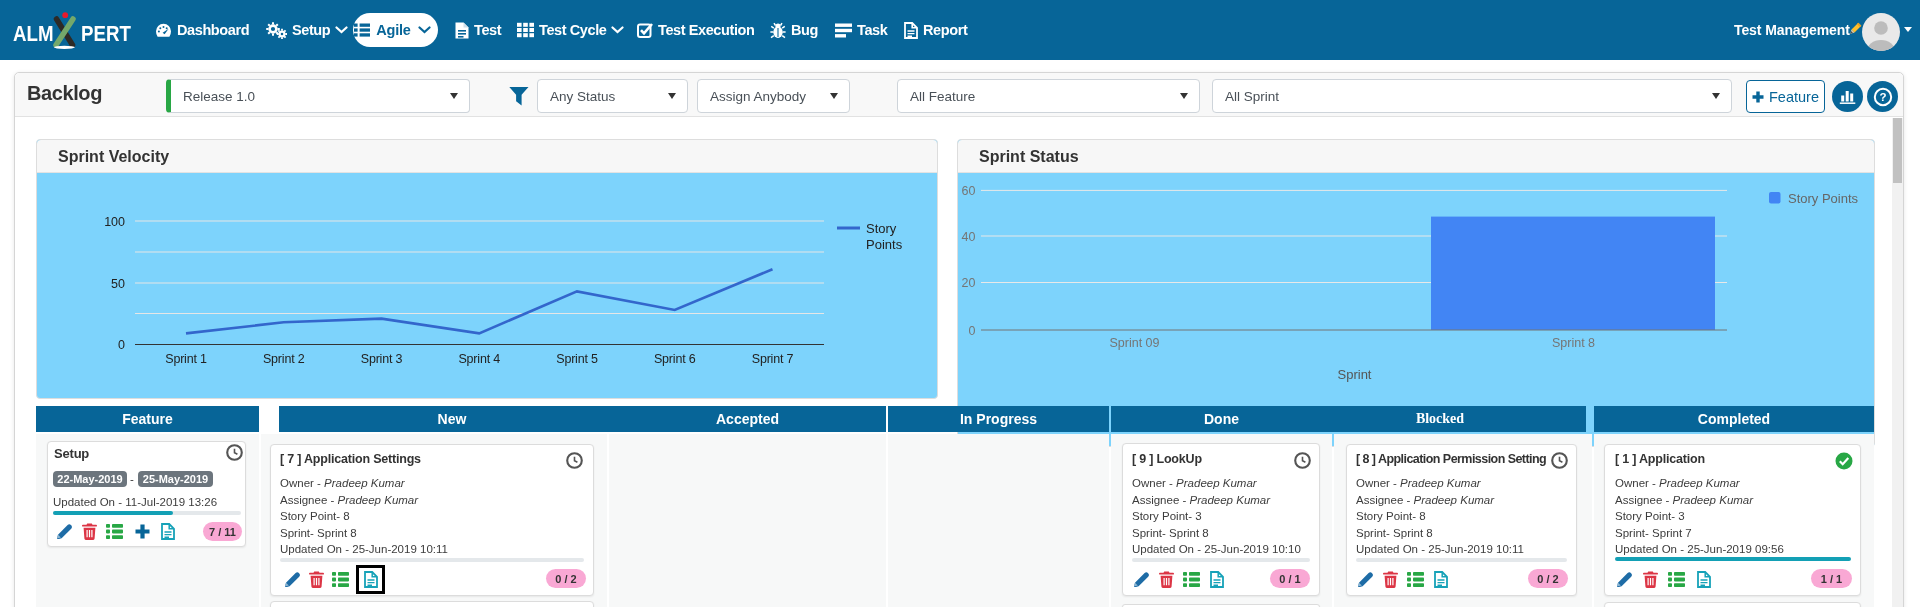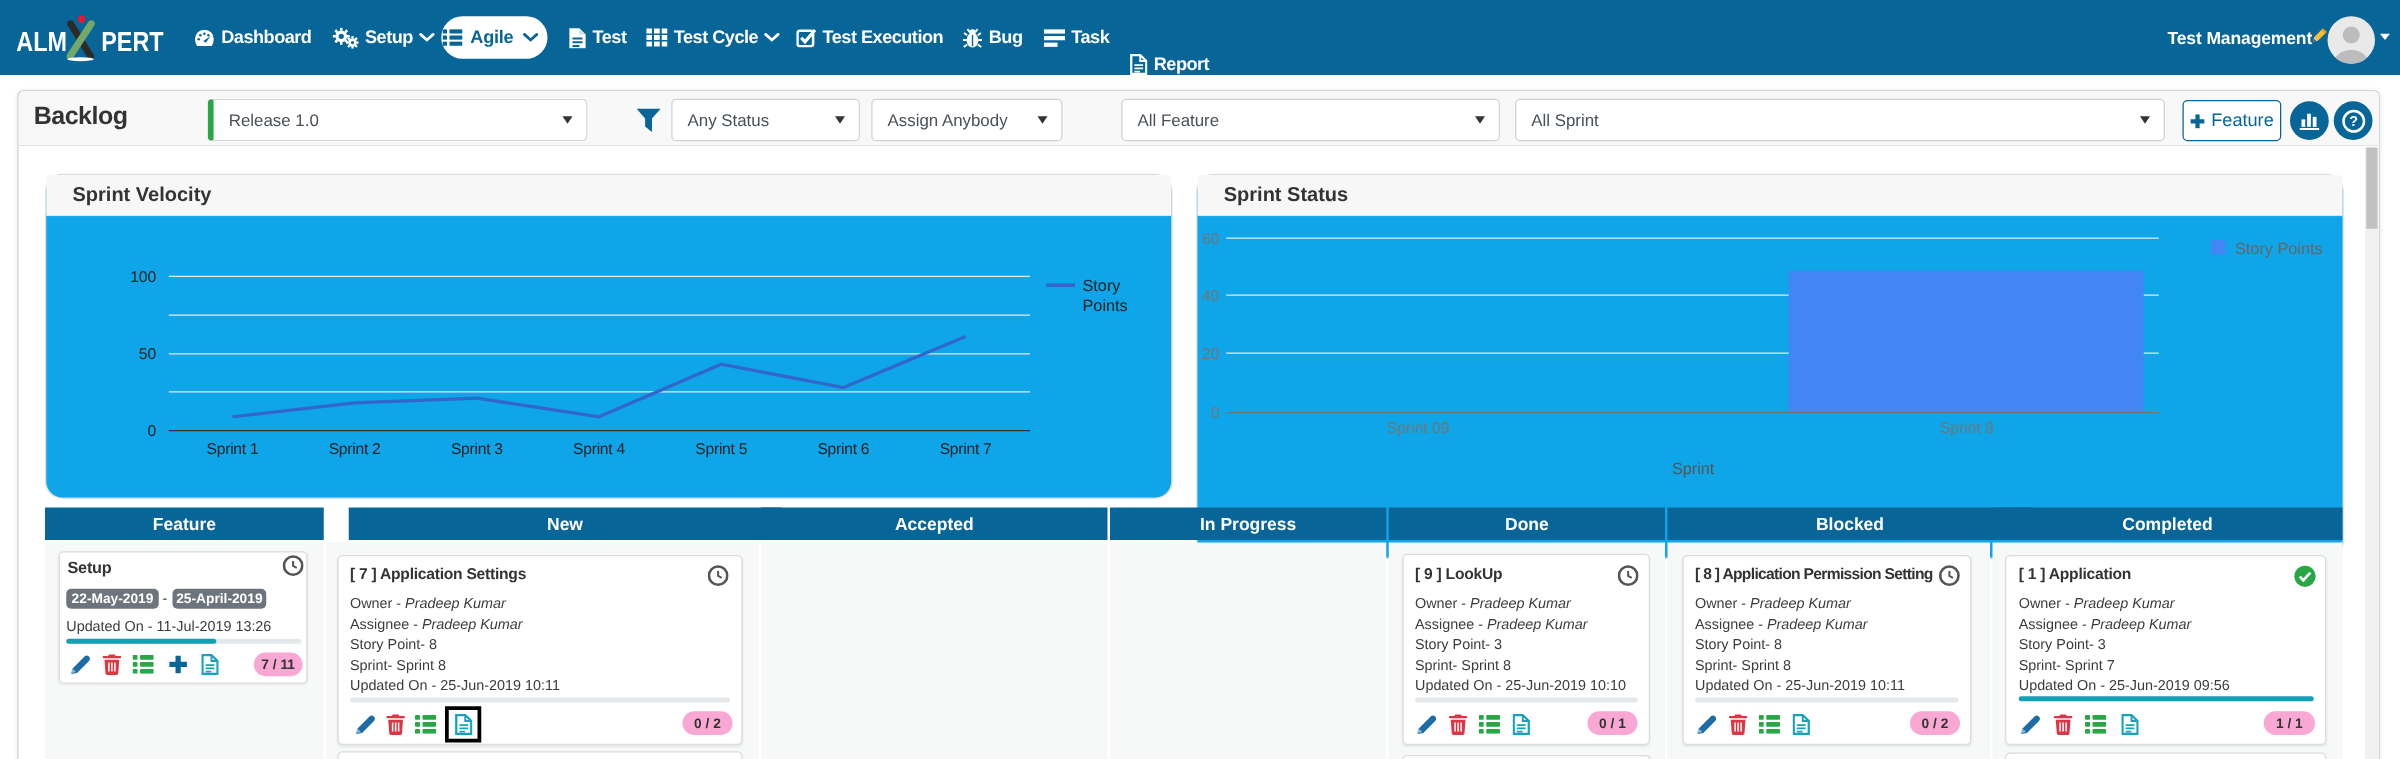--- a/index.html
+++ b/index.html
@@ -33,21 +33,21 @@
 .sel .arr { position:absolute; right:11px; top:13px; width:0; height:0;
   border-left:4.5px solid transparent; border-right:4.5px solid transparent; border-top:6.5px solid #333; }
 
 #btn-feature { position:absolute; left:1746px; top:80px; width:79px; height:33px;
   border:1px solid #076598; border-radius:4px; color:#076598; font-size:14.5px;
   display:flex; align-items:center; justify-content:center; background:#fff; }
 .circ-btn { position:absolute; top:81px; width:31px; height:31px; border-radius:50%;
   background:#076598; display:flex; align-items:center; justify-content:center; }
 
 
-.panel { position:absolute; background:#0ea5e9; border:1px solid #ddd; border-radius:14px; }
+.panel { position:absolute; background:#7dd3fc; border:1px solid #ddd; border-radius:4px; }
 .panel-hd { position:absolute; left:0; top:0; right:0; height:33px; background:#f7f7f7;
   border-bottom:1px solid #e3e3e3; border-radius:4px 4px 0 0;
   font-size:16px; font-weight:700; color:#333; line-height:33px; padding-left:21px; }
 .chart-svg { position:absolute; }
 
 
 .kb-head { position:absolute; top:406px; height:26px; background:#076598; color:#fff;
   font-size:14px; font-weight:600; text-align:center; line-height:26px; }
 .kb-body { position:absolute; top:434px; height:173px; background:#f7f8f8; }
 .kcard { position:absolute; background:#fff; border:1px solid #dcdcdc; border-radius:4px;
@@ -176,21 +176,21 @@
   Bug
 </div>
 <div class="nav-item" style="left:835px;">
   <svg width="17" height="15" viewBox="0 0 17 15" fill="#fff">
       <rect x="0" y="0.5" width="17" height="3.4"></rect>
       <rect x="0" y="5.8" width="17" height="3.4"></rect>
       <rect x="0" y="11.1" width="11" height="3.4"></rect>
     </svg>
   Task
 </div>
-<div class="nav-item" style="left:904px;align-items:flex-end;">
+<div class="nav-item" style="left:904px;">
   <svg width="14" height="17" viewBox="0 0 14 17">
       <path d="M1 1 h7.2 l4.8 4.8 v10.2 h-12 z" fill="none" stroke="#fff" stroke-width="1.8"></path>
       <path d="M8.2 1 v4.8 h4.8" fill="none" stroke="#fff" stroke-width="1.6"></path>
       <g stroke="#fff" stroke-width="1.4">
         <path d="M3.5 9 h7M3.5 11.6 h7M3.5 14.2 h4.5"></path>
       </g>
     </svg>
   Report
 </div>
 
@@ -300,40 +300,40 @@
   <text x="397.5" y="207" font-size="13" fill="#555" text-anchor="middle">Sprint</text>
   <rect x="812" y="20" width="11.5" height="11.5" rx="2" fill="#4285f4"></rect>
   <text x="831" y="31" font-size="13" fill="#666">Story Points</text>
 </svg>
 
 <div class="kb-head" style="left:36px;   width:223px;">Feature</div>
 <div class="kb-head" style="left:279px;  width:346px;">New</div>
 <div class="kb-head" style="left:609px;  width:277px;">Accepted</div>
 <div class="kb-head" style="left:888px;  width:221px;">In Progress</div>
 <div class="kb-head" style="left:1111px; width:221px;">Done</div>
-<div class="kb-head" style="left:1334px; width:292px;">Blocked</div>
+<div class="kb-head" style="left:1294px; width:292px;font-family:Liberation Serif, serif;">Blocked</div>
 <div class="kb-head" style="left:1594px; width:280px;">Completed</div>
 
 <div class="kb-body" style="left:36px;   width:223px;"></div>
 <div class="kb-body" style="left:261px;  width:346px;"></div>
 <div class="kb-body" style="left:609px;  width:277px;"></div>
 <div class="kb-body" style="left:888px;  width:221px;"></div>
 <div class="kb-body" style="left:1111px; width:221px;"></div>
 <div class="kb-body" style="left:1334px; width:258px;"></div>
 <div class="kb-body" style="left:1594px; width:280px;"></div>
 
 <div class="kcard" style="left:47px; top:441px; width:199px; height:106px;"></div>
 <div class="kc-title" style="left:54px; top:446px; font-size:13px;">Setup</div>
 <div class="icn" style="left:226px; top:444px;"><svg width="17" height="17" viewBox="0 0 17 17">
       <circle cx="8.5" cy="8.5" r="7.3" fill="none" stroke="#555" stroke-width="2.1"></circle>
       <path d="M8.5 4.8 V8.8 l2.9 1.5" stroke="#555" stroke-width="1.6" fill="none"></path>
     </svg></div>
 <div class="badge-d" style="left:53px; top:471px; width:74px;">22-May-2019</div>
 <div class="kc-line" style="left:130px; top:473px; color:#333;">-</div>
-<div class="badge-d" style="left:138px; top:471px; width:75px;">25-April-2019</div>
+<div class="badge-d" style="left:138px; top:471px; width:75px;">25-May-2019</div>
 <div class="kc-line" style="left:53px; top:496px;">Updated On - 11-Jul-2019 13:26</div>
 <div class="pbar" style="left:53px; top:511px; width:188px;">
     <div class="pfill" style="width:120px;"></div>
   </div>
 <div class="icn" style="left:56px; top:523px;"><svg width="16" height="16" viewBox="0 0 16 16">
       <path d="M1 15.5 l1-3.8 9.6-9.6 a2.55 2.55 0 0 1 3.6 3.6 l-9.6 9.6 -4.6 1.2 z" fill="#1e6ca6"></path>
       <path d="M1 15.5 l1-3.8 2.8 2.8 z" fill="#8fb8d4"></path>
     </svg></div>
 <div class="icn" style="left:82px; top:523px;"><svg width="15" height="17" viewBox="0 0 15 17">
       <path d="M5.2 0.6 h4.6 l0.7 1.2 h3.6 a0.9 0.9 0 0 1 0 1.8 h-13.2 a0.9 0.9 0 0 1 0-1.8 h3.6 z" fill="#dc3545"></path>

